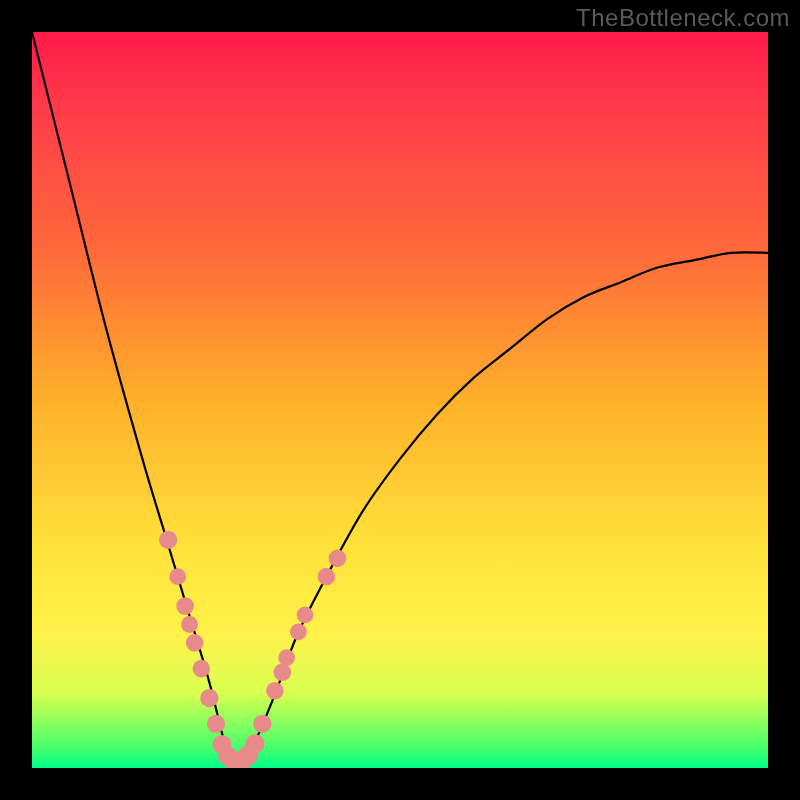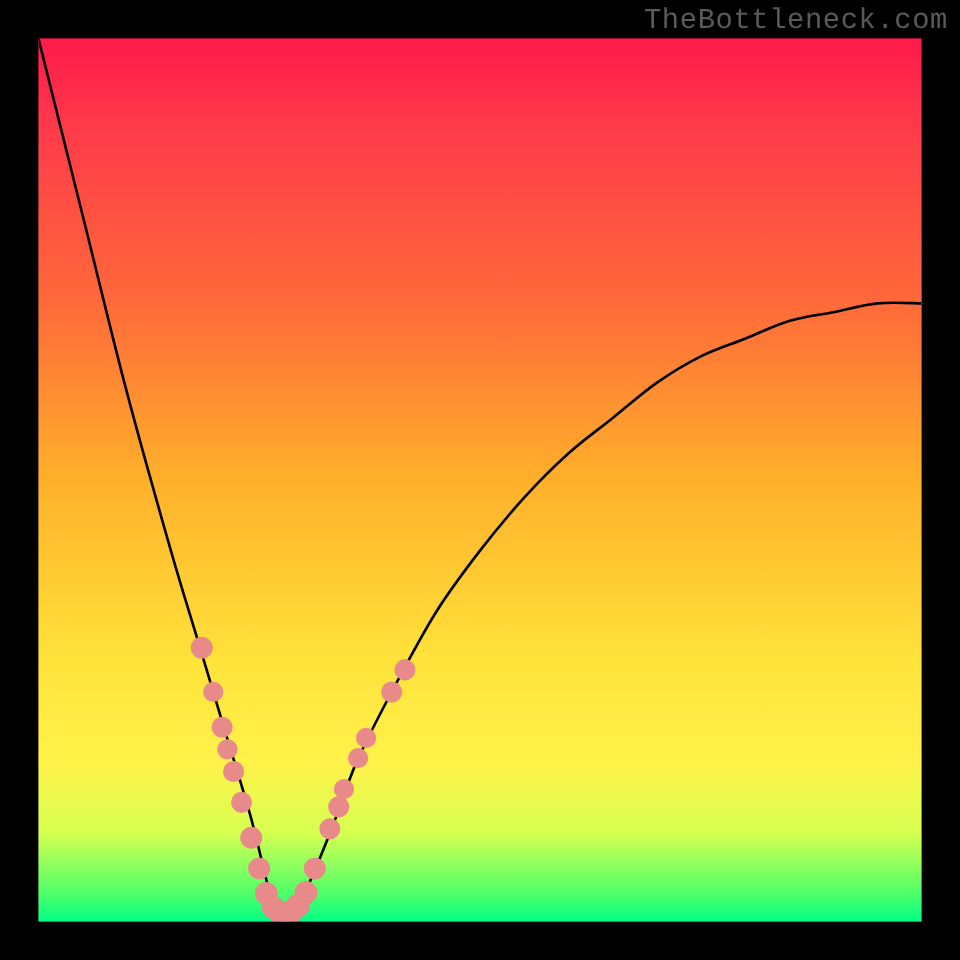--- a/index.html
+++ b/index.html
@@ -39,21 +39,21 @@
     overflow: hidden;
   }
   .watermark {
     position: absolute;
     top: 4px;
     right: 10px;
     color: #5a5a5a;
     font-size: 24px;
     font-weight: 500;
     letter-spacing: 0.5px;
-    font-family: Liberation Mono, monospace;
+    font-family: Liberation Sans, sans-serif;
     user-select: none;
   }
   svg.curves {
     position: absolute;
     left: 0;
     top: 0;
     width: 736px;
     height: 736px;
   }
   .curve-line {

